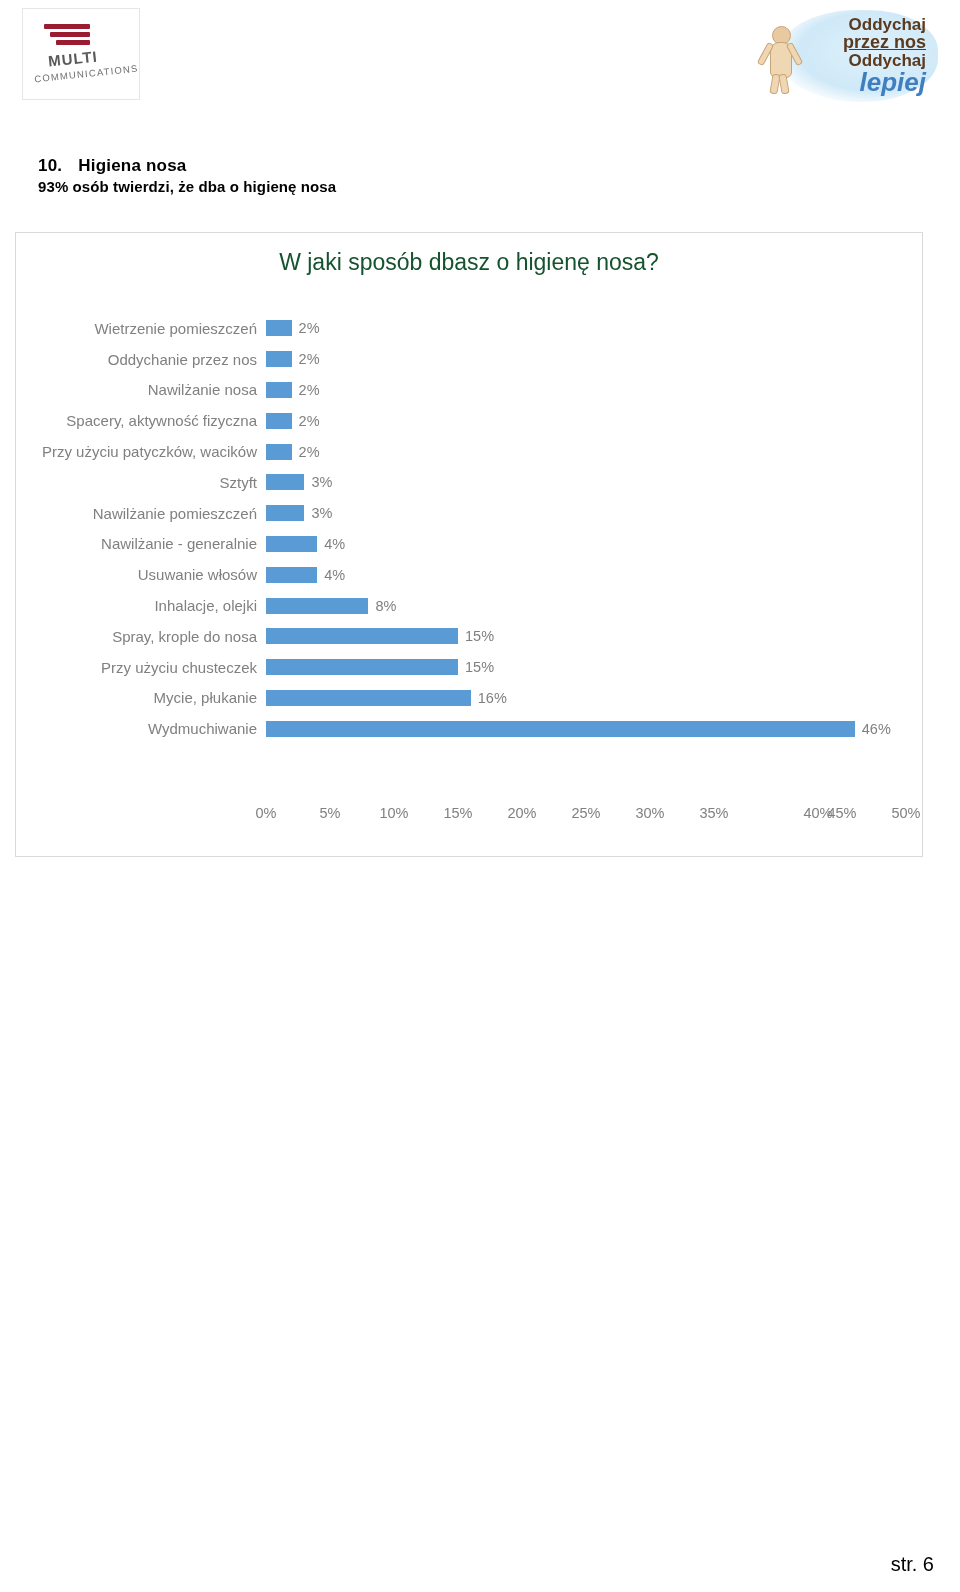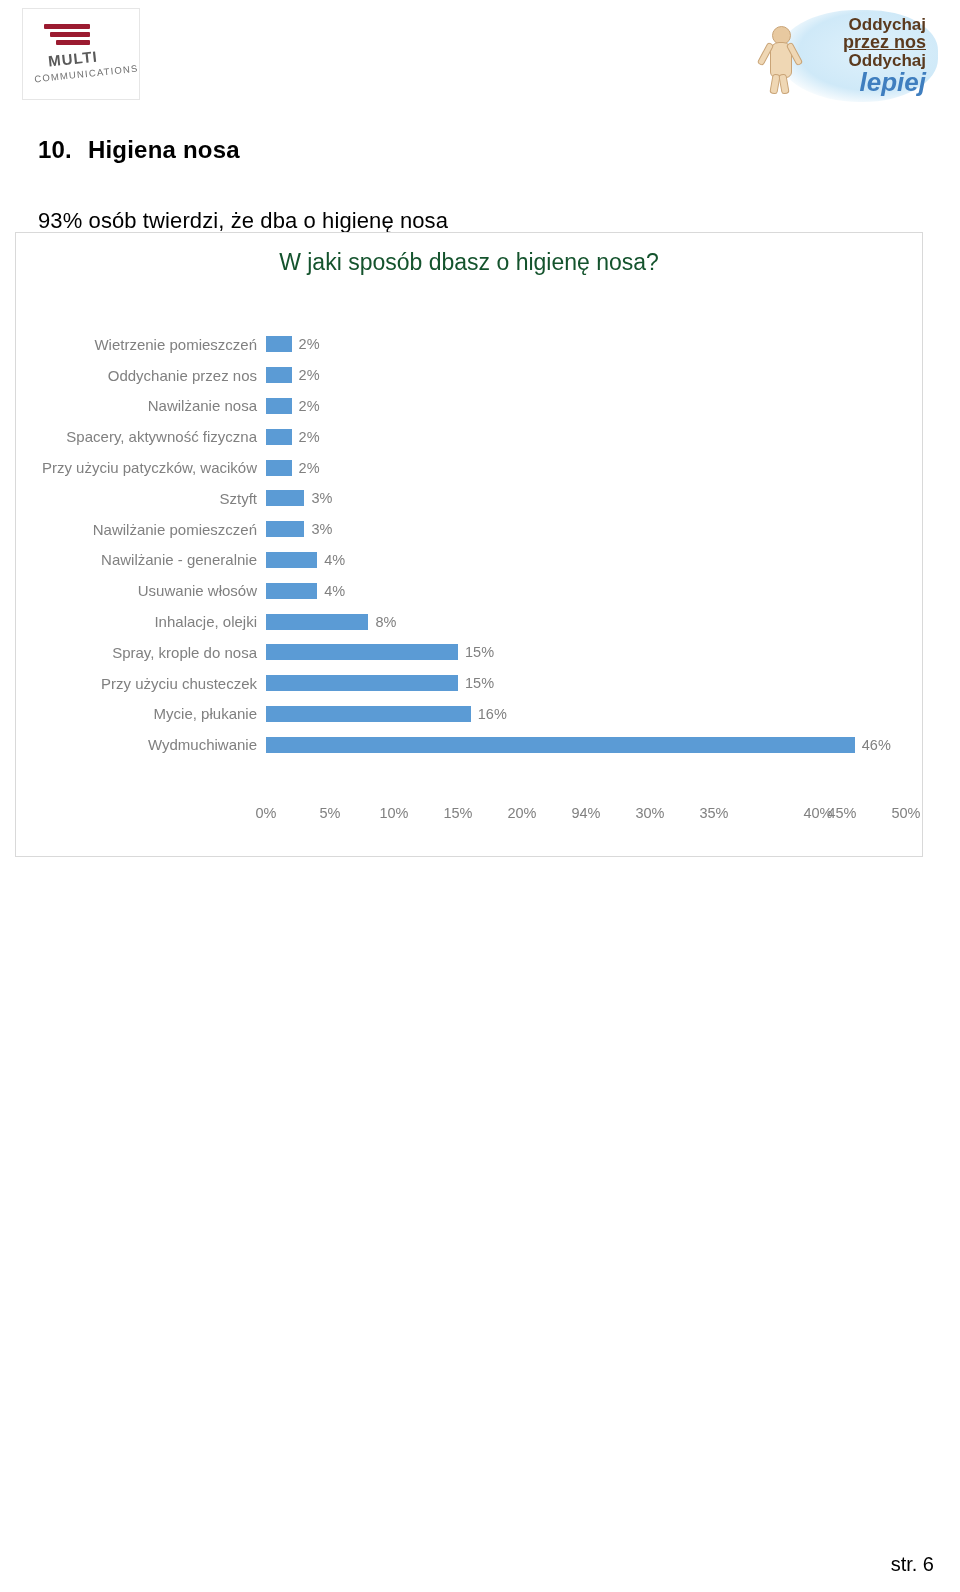--- a/index.html
+++ b/index.html
@@ -145,32 +145,32 @@
   }
   #logo-right .txt .l1 { font-size: 17px; }
   #logo-right .txt .l2 { font-size: 18px; text-decoration: underline; }
   #logo-right .txt .l3 { font-size: 17px; }
   #logo-right .txt .l4 { font-size: 26px; color: #3f7ebf; font-style: italic; }
 
   
   #page-heading {
     position: absolute;
     left: 38px;
-    top: 136px;
-    font-size: 24px;
+    top: 156px;
+    font-size: 17px;
     font-weight: bold;
     letter-spacing: .2px;
   }
   #page-heading .num { margin-right: 16px; }
   #page-subheading {
     position: absolute;
     left: 38px;
-    top: 208px;
-    font-size: 22px;
-    font-weight: normal;
+    top: 178px;
+    font-size: 15px;
+    font-weight: bold;
     letter-spacing: .1px;
   }
 
   
   #chart-frame {
     position: absolute;
     left: 15px;
     top: 232px;
     width: 908px;
     height: 625px;
@@ -185,21 +185,21 @@
     top: 16px;
     text-align: center;
     font-size: 23px;
     color: #14532d;
     font-family: "Liberation Sans", sans-serif;
   }
 
   #plot-wrap {
     position: absolute;
     left: 0;
-    top: 96px;
+    top: 80px;
     width: 908px;
     height: 530px;
   }
   .row {
     position: relative;
     height: 30.8px;
     display: flex;
     align-items: center;
   }
   .row .cat {
@@ -393,21 +393,21 @@
           <div class="val">46%</div>
         </div>
       </div>
     </div>
   <div id="axis">
       <span class="tick" style="left: 0px;">0%</span>
       <span class="tick" style="left: 64px;">5%</span>
       <span class="tick" style="left: 128px;">10%</span>
       <span class="tick" style="left: 192px;">15%</span>
       <span class="tick" style="left: 256px;">20%</span>
-      <span class="tick" style="left: 320px;">94%</span>
+      <span class="tick" style="left: 320px;">25%</span>
       <span class="tick" style="left: 384px;">30%</span>
       <span class="tick" style="left: 448px;">35%</span>
       <span class="tick" style="left: 512px; margin-left: 40px;">40%</span>
       <span class="tick" style="left: 576px;">45%</span>
       <span class="tick" style="left: 640px;">50%</span>
     </div>
 </div>
 
 <div id="page-footer">str. 6</div>
 

